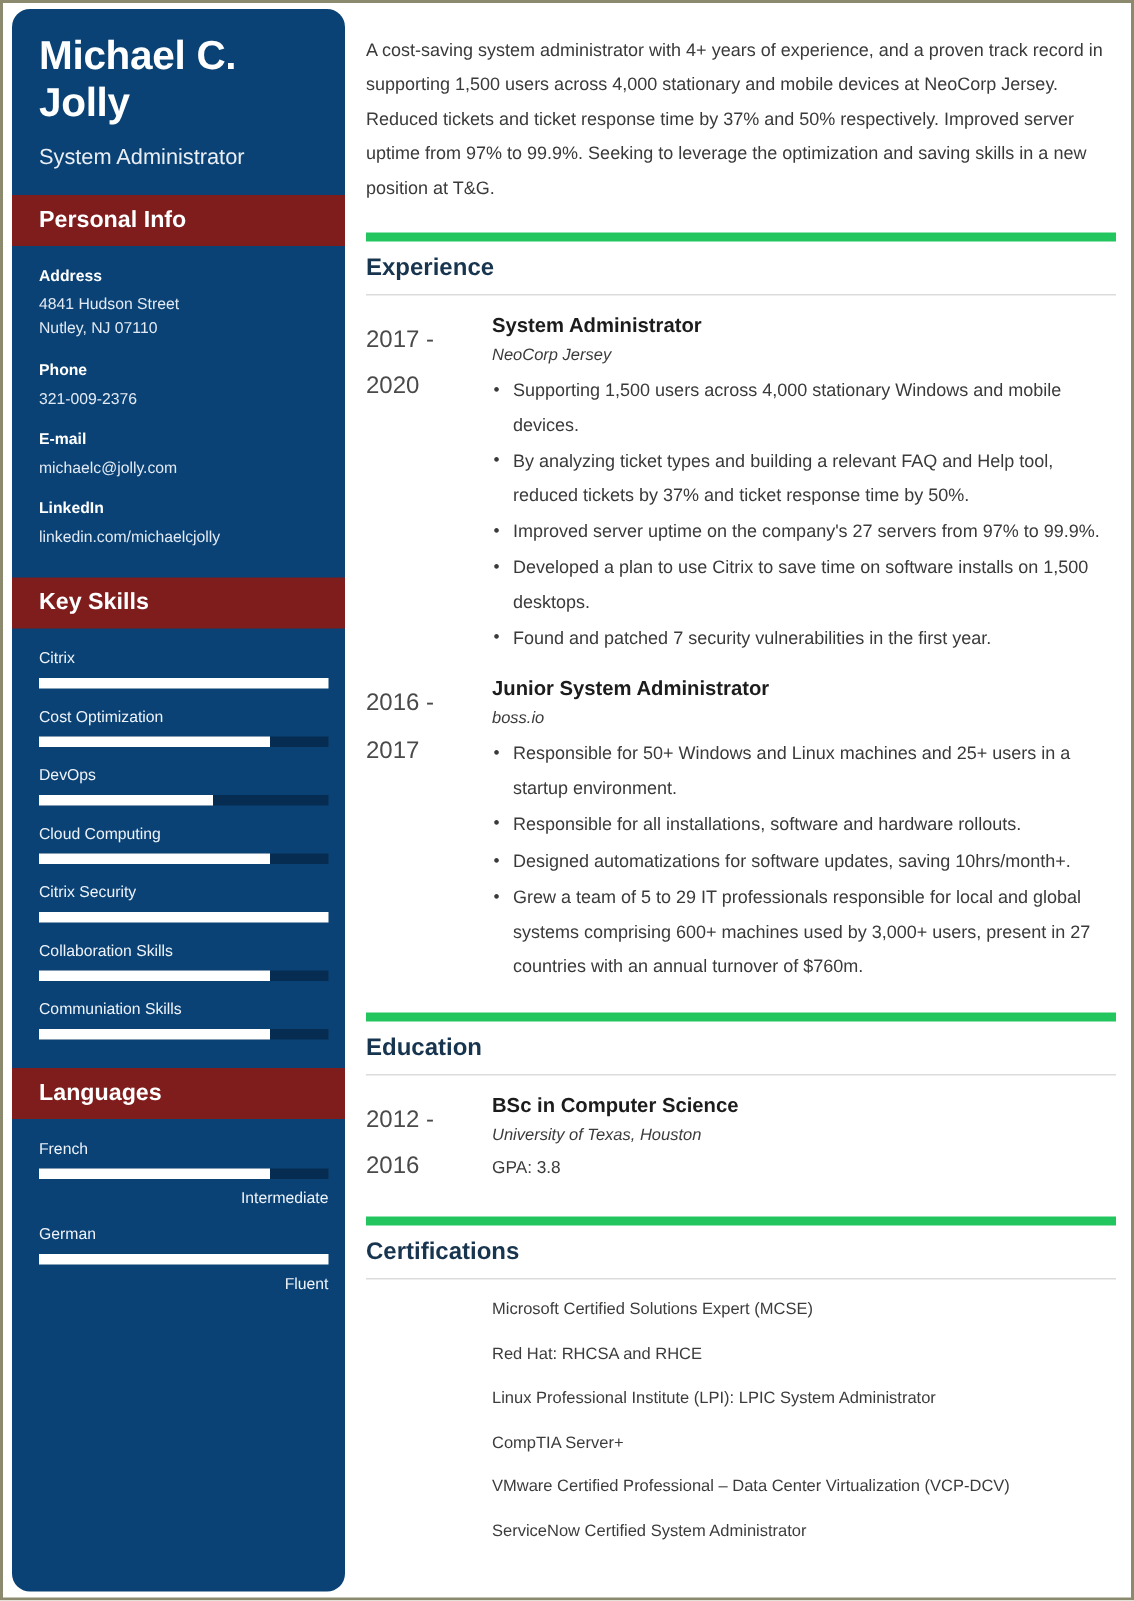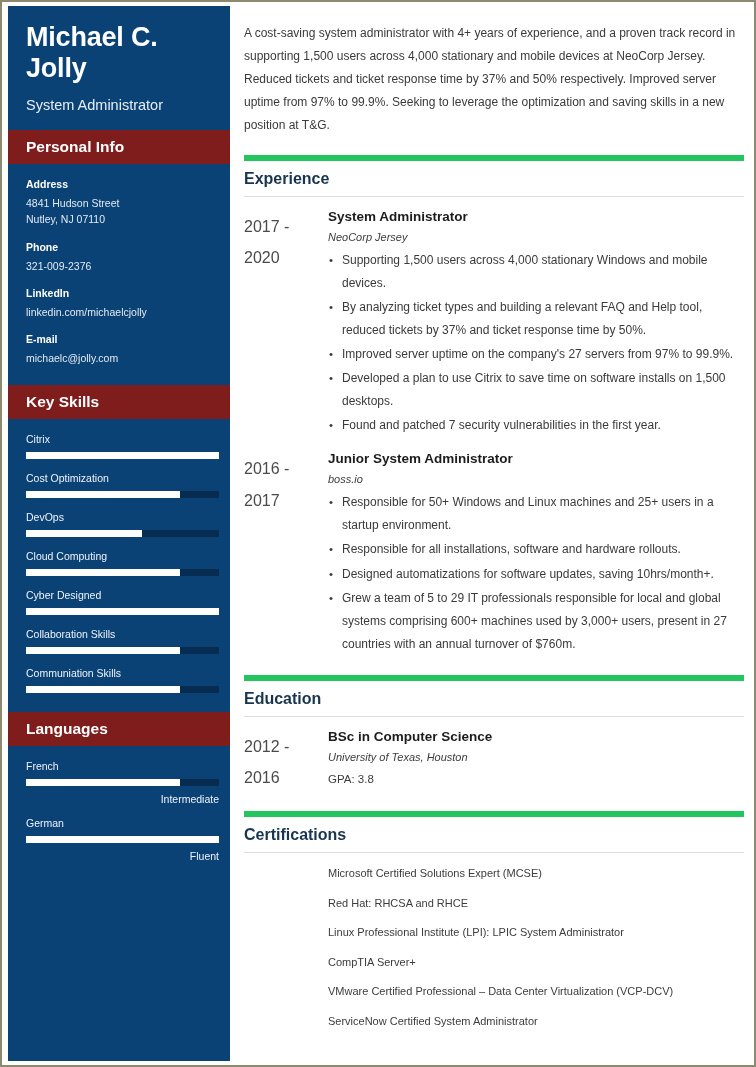--- a/index.html
+++ b/index.html
@@ -23,20 +23,21 @@
 
   
   #sidebar {
     position: absolute;
     left: 6px;
     top: 4px;
     width: 222px;
     bottom: 4px;
     background: #0a4275;
     color: #ffffff;
+    border-radius: 12px;
   }
 
   .side-pad { padding: 0 18px; }
 
   #name {
     font-size: 27px;
     font-weight: bold;
     line-height: 1.15;
     letter-spacing: -0.2px;
     padding-top: 16px;
@@ -212,27 +213,27 @@
     <div class="side-body" id="personal-info-list">
         <div class="info-block">
           <div class="info-label">Address</div>
           <div class="info-value">4841 Hudson Street<br>Nutley, NJ 07110</div>
         </div>
         <div class="info-block">
           <div class="info-label">Phone</div>
           <div class="info-value">321-009-2376</div>
         </div>
         <div class="info-block">
+          <div class="info-label">E-mail</div>
+          <div class="info-value">michaelc@jolly.com</div>
+        </div>
+        <div class="info-block">
           <div class="info-label">LinkedIn</div>
           <div class="info-value">linkedin.com/michaelcjolly</div>
         </div>
-        <div class="info-block">
-          <div class="info-label">E-mail</div>
-          <div class="info-value">michaelc@jolly.com</div>
-        </div>
       </div>
 
     <div class="side-section-band">
       <span>Key Skills</span>
     </div>
     <div class="side-body" id="key-skills-list">
         <div class="skill">
           <div class="skill-name">Citrix</div>
           <div class="bar-track">
             <div class="bar-fill" style="width: 100%;"></div>
@@ -250,21 +251,21 @@
             <div class="bar-fill" style="width: 60%;"></div>
           </div>
         </div>
         <div class="skill">
           <div class="skill-name">Cloud Computing</div>
           <div class="bar-track">
             <div class="bar-fill" style="width: 80%;"></div>
           </div>
         </div>
         <div class="skill">
-          <div class="skill-name">Cyber Designed</div>
+          <div class="skill-name">Citrix Security</div>
           <div class="bar-track">
             <div class="bar-fill" style="width: 100%;"></div>
           </div>
         </div>
         <div class="skill">
           <div class="skill-name">Collaboration Skills</div>
           <div class="bar-track">
             <div class="bar-fill" style="width: 80%;"></div>
           </div>
         </div>

